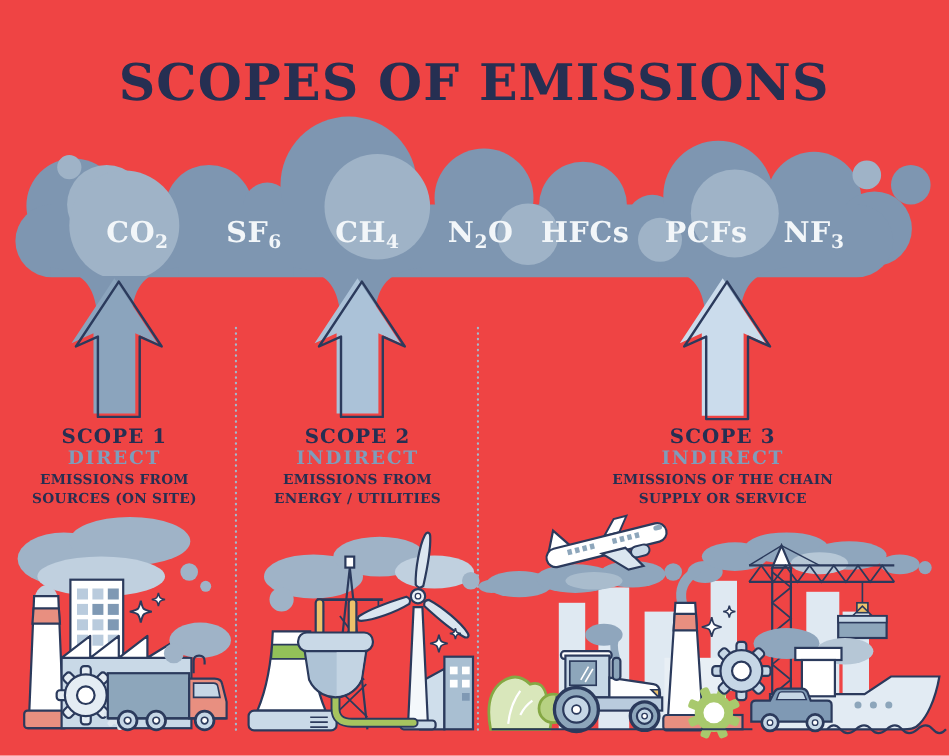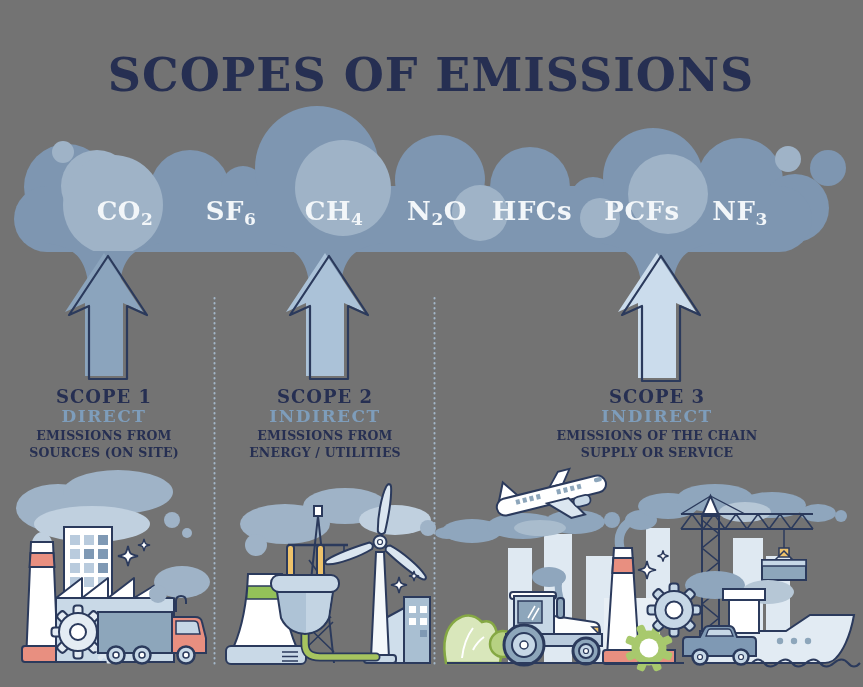--- a/index.html
+++ b/index.html
@@ -1,17 +1,17 @@
 <!DOCTYPE html>
 <html><head>
 <meta charset="utf-8">
 <title>Scopes of Emissions</title>
 <style>
   html,body{margin:0;padding:0;background:#ffffff;}
-  .canvas{position:relative;width:863px;height:687px;background:#737373;overflow:hidden;}
+  .canvas{position:relative;width:863px;height:687px;background:#ef4444;overflow:hidden;}
   svg text{font-family:"DejaVu Serif","Liberation Serif",serif;font-weight:bold;}
   .title-text{font-size:46px;fill:#262f52;letter-spacing:1px;}
   .gas{font-size:26px;fill:#f2f6f9;letter-spacing:0.5px;}
   .gas .sub{font-size:17px;}
   .scopeName{font-size:18px;fill:#262f52;letter-spacing:1px;}
   .scopeType{font-size:17px;fill:#7e9dbb;letter-spacing:1.5px;}
   .scopeDesc{font-size:12.5px;fill:#262f52;letter-spacing:0.2px;}
   .mid{text-anchor:middle;}
 </style>
 </head>

